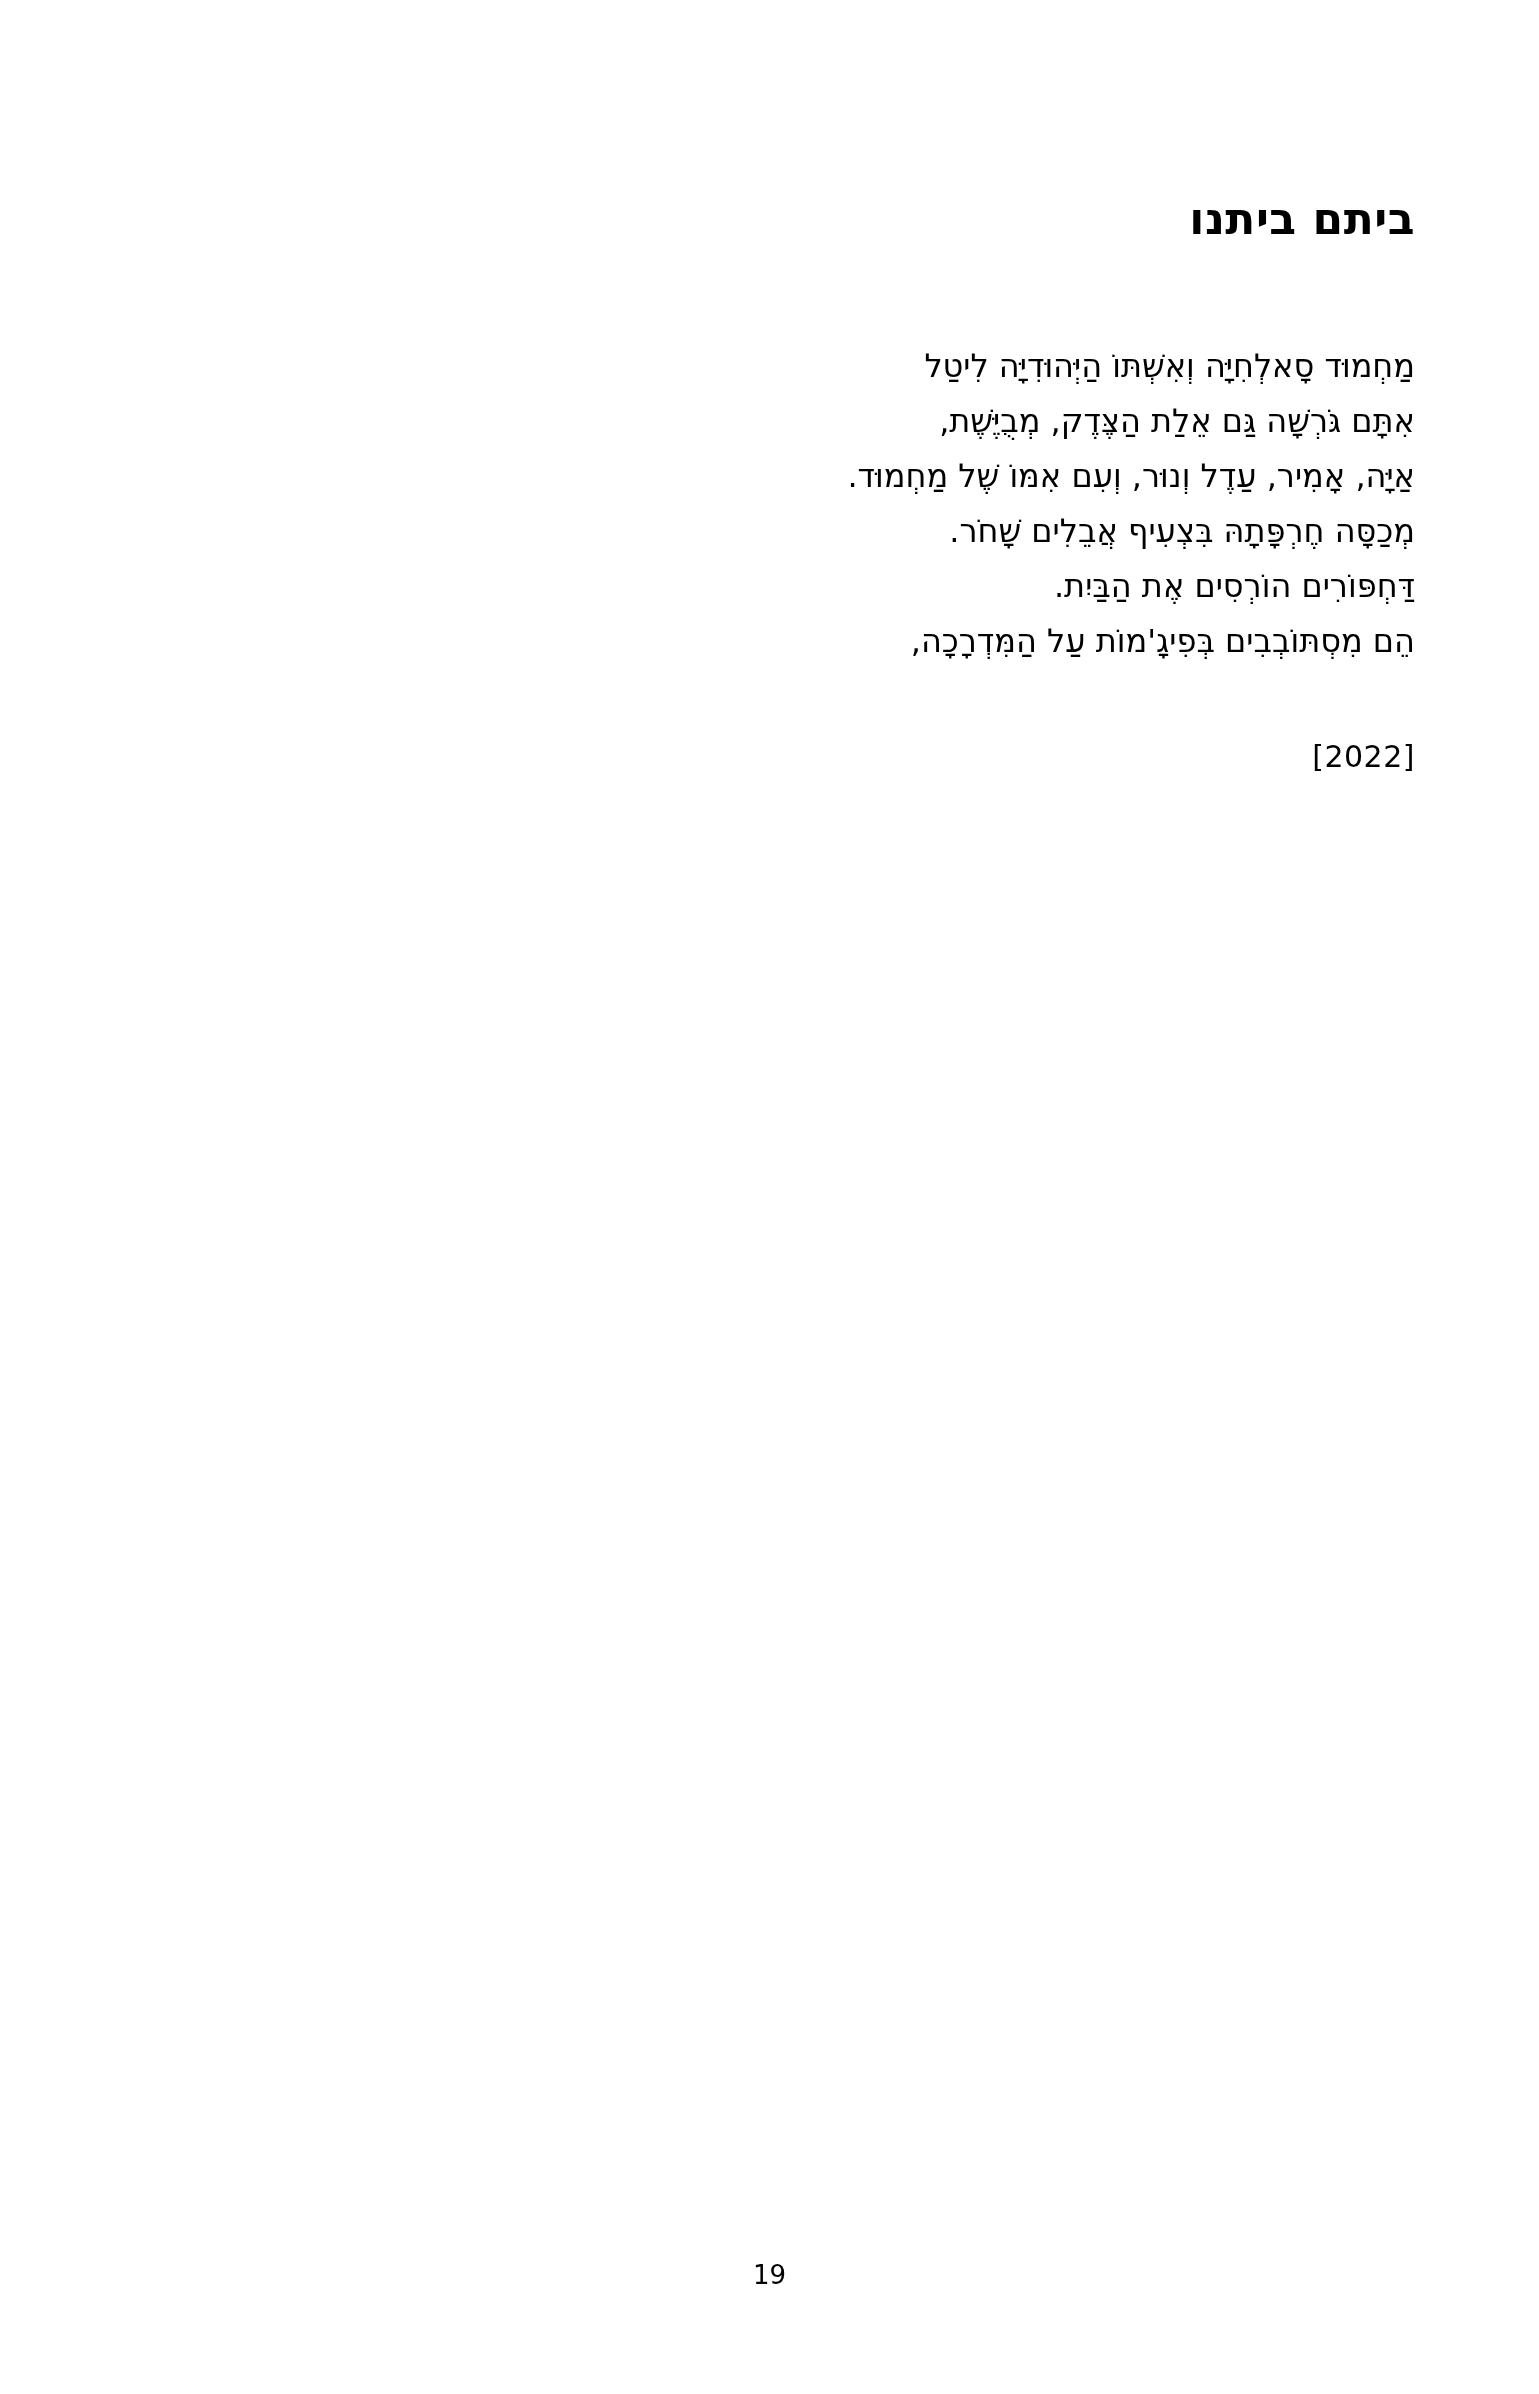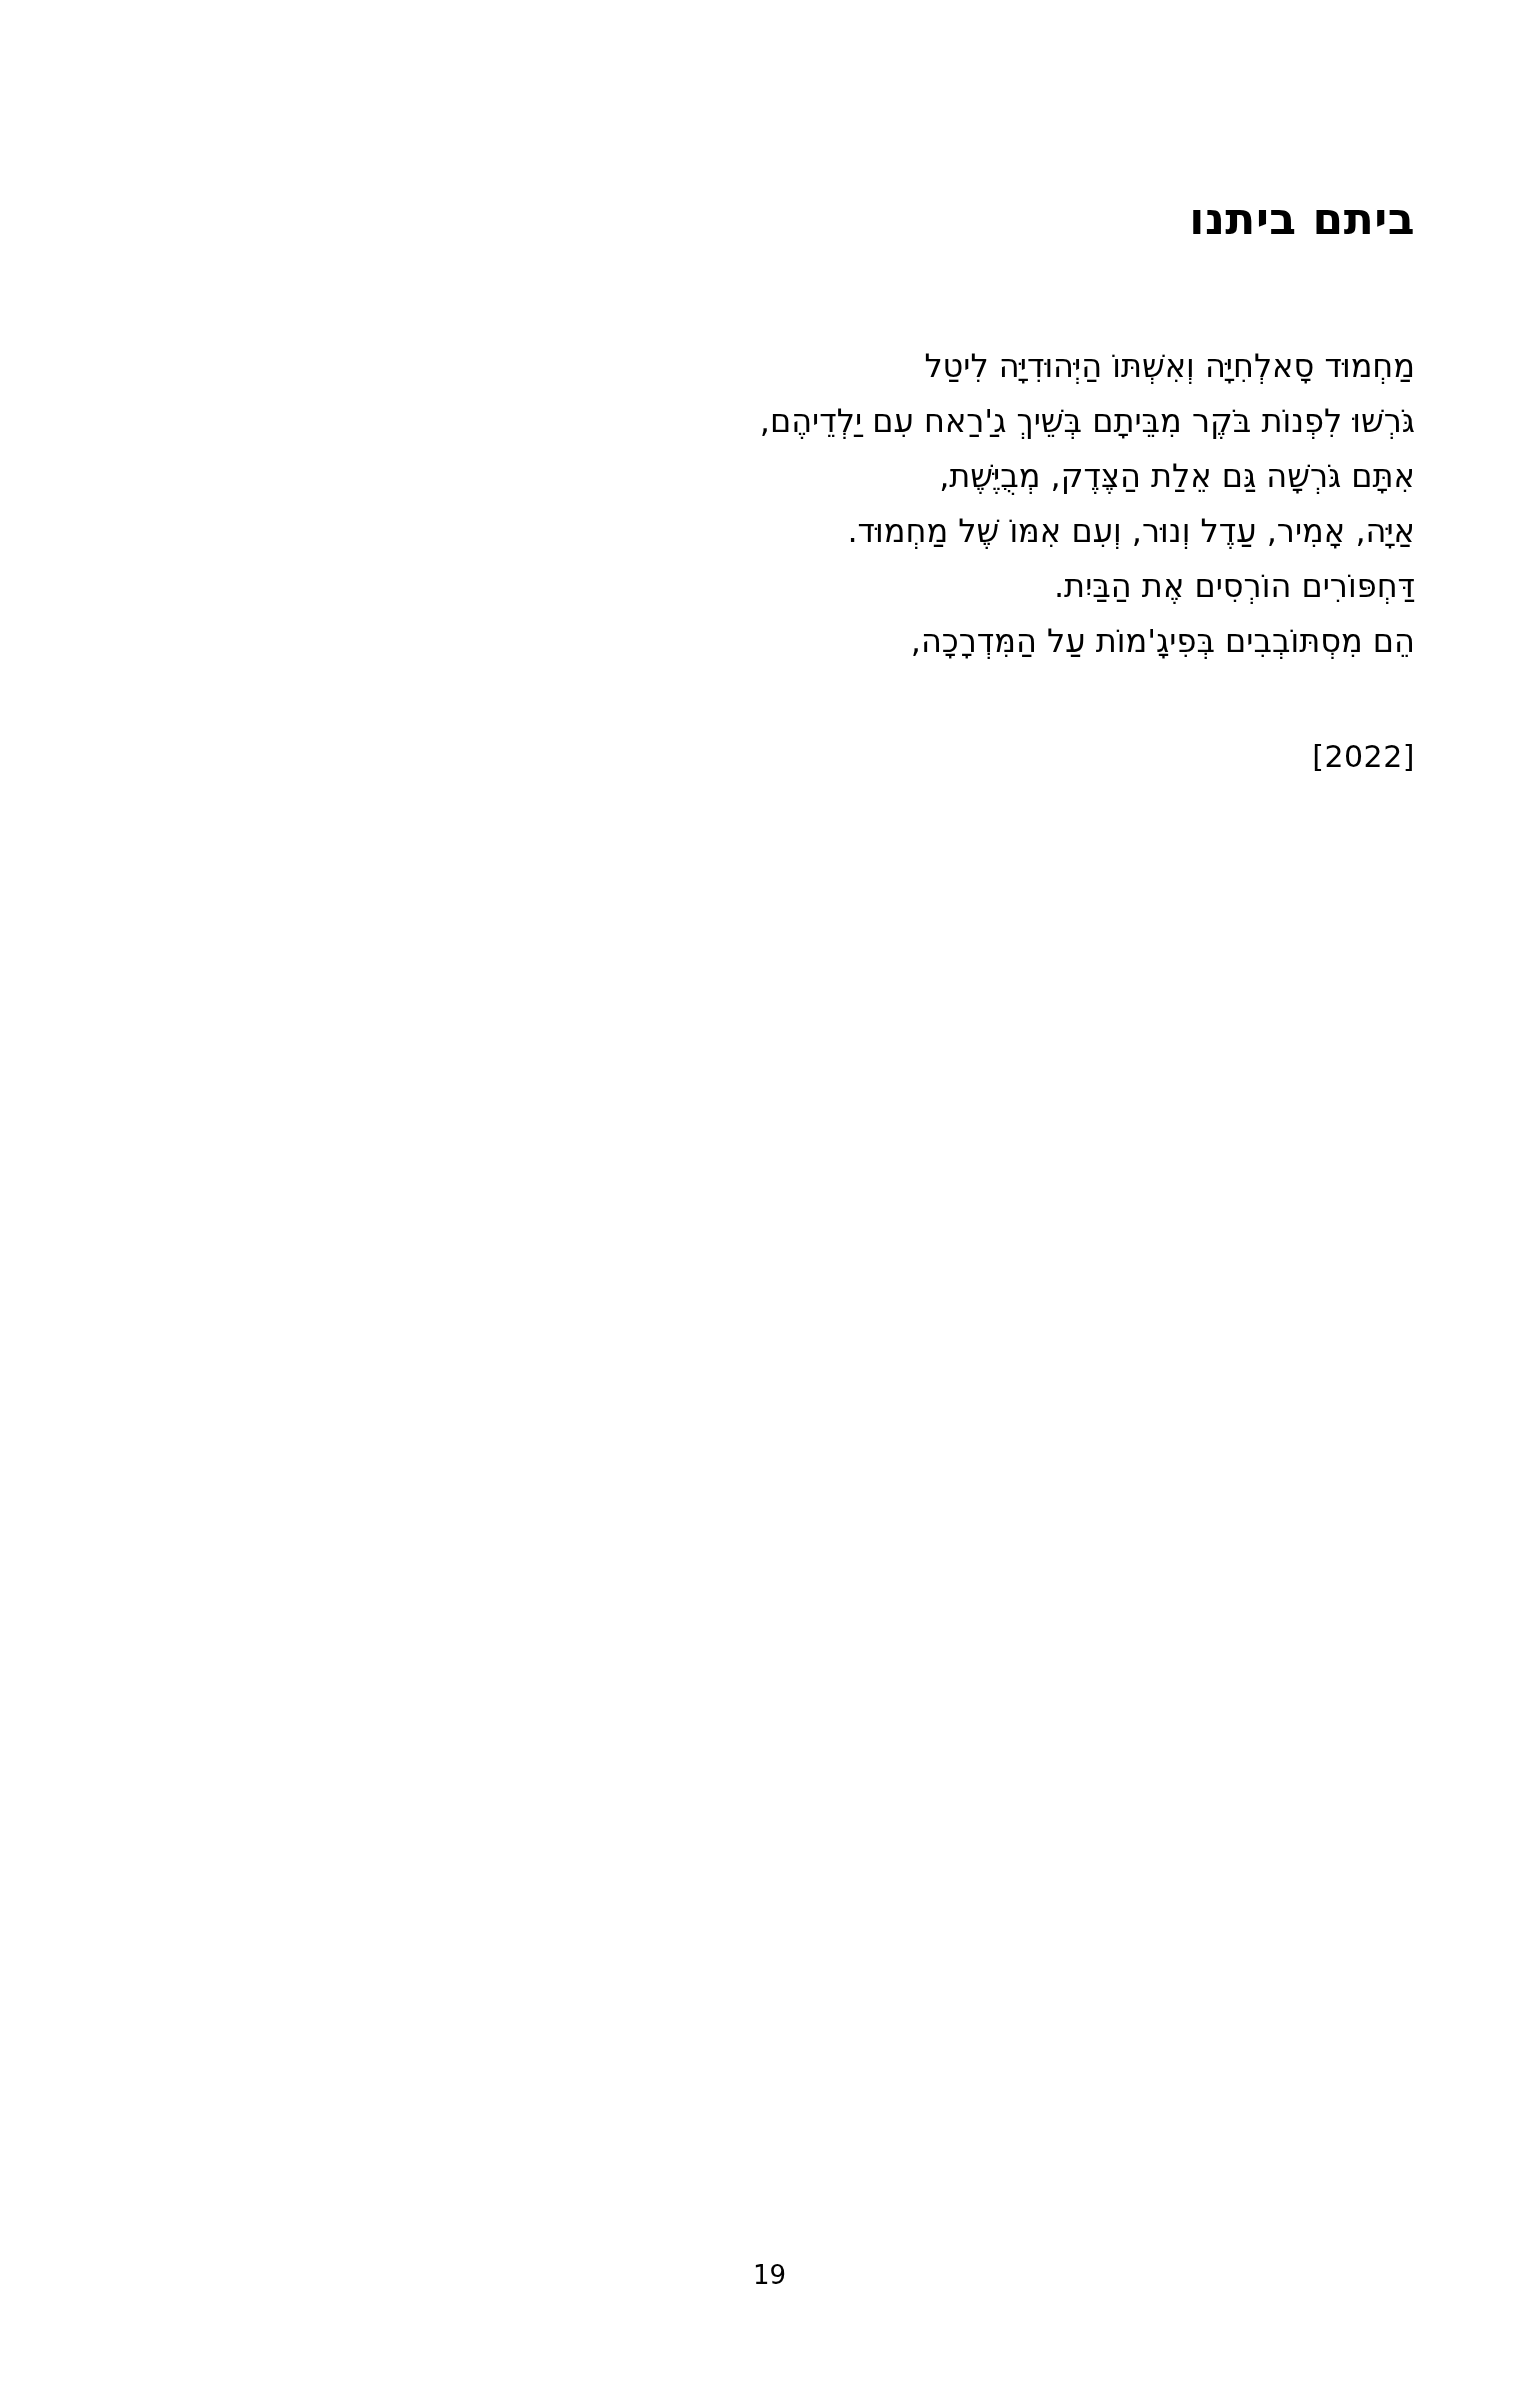--- a/index.html
+++ b/index.html
@@ -67,23 +67,23 @@
 <body>
 
 <div class="page">
 
   <div class="content">
 
     <h1 class="poem-title">ביתם ביתנו</h1>
 
     <div class="poem-body">
       <div class="poem-line">מַחְמוּד סָאלְחִיָּה וְאִשְׁתּוֹ הַיְּהוּדִיָּה לִיטַל</div>
-      <div class="poem-line">גֹּרְשׁוּ לִפְנוֹת בֹּקֶר מִבֵּיתָם בְּשֵׁיךְ ג'ַרַאח עִם יַלְדֵיהֶם,</div>
       <div class="poem-line">אִתָּם גֹּרְשָׁה גַּם אֵלַת הַצֶּדֶק, מְבֻיֶּשֶׁת,</div>
       <div class="poem-line">אַיָּה, אָמִיר, עַדֶל וְנוּר, וְעִם אִמּוֹ שֶׁל מַחְמוּד.</div>
+      <div class="poem-line">מְכַסָּה חֶרְפָּתָהּ בִּצְעִיף אֲבֵלִים שָׁחֹר.</div>
       <div class="poem-line">דַּחְפּוֹרִים הוֹרְסִים אֶת הַבַּיִת.</div>
       <div class="poem-line">הֵם מִסְתּוֹבְבִים בְּפִיגָ'מוֹת עַל הַמִּדְרָכָה,</div>
     </div>
 
     <div class="poem-year">[2022]</div>
 
   </div>
 
   <div class="page-number">19</div>
 

